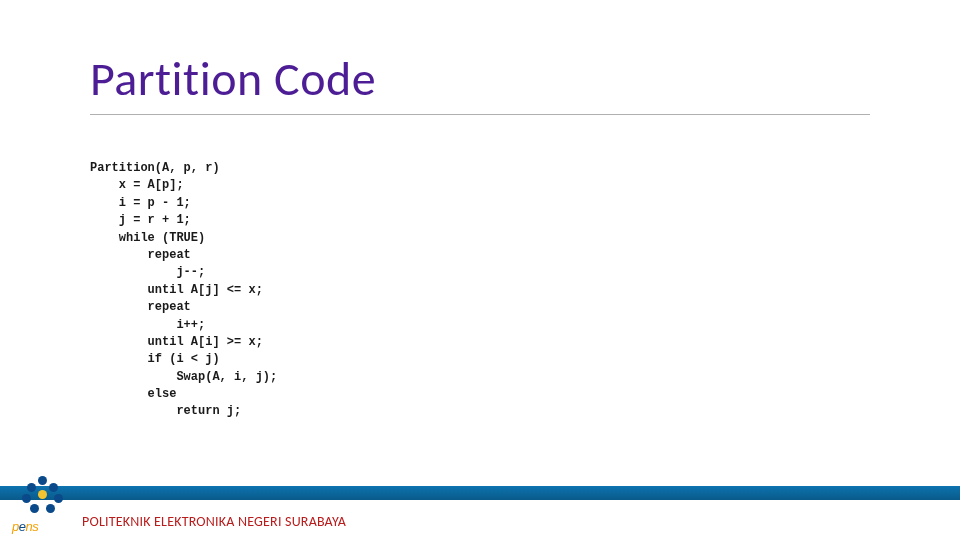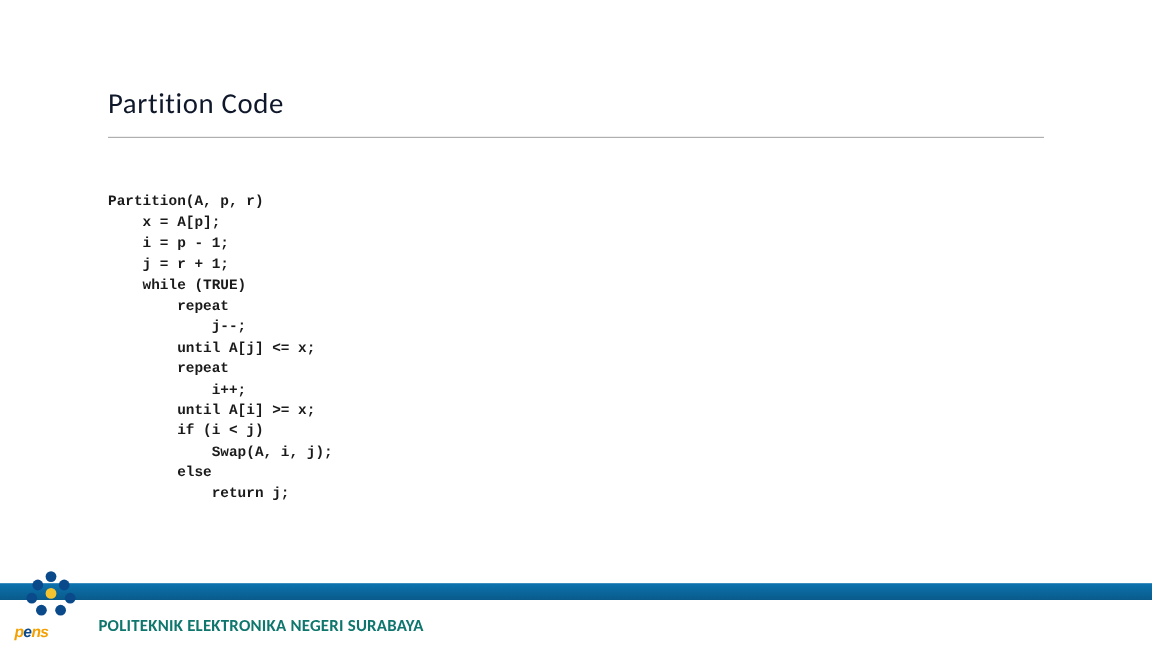--- a/index.html
+++ b/index.html
@@ -8,24 +8,24 @@
     width: 960px;
     height: 540px;
     background: #ffffff;
     font-family: "Segoe UI", Calibri, Arial, sans-serif;
     overflow: hidden;
     position: relative;
   }
   .title {
     position: absolute;
     left: 90px;
-    top: 72px;
-    font-size: 24px;
+    top: 49px;
+    font-size: 48px;
     font-weight: 300;
-    color: #0f172a;
+    color: #4c1d95;
     letter-spacing: 0.5px;
   }
   .title-underline {
     position: absolute;
     left: 90px;
     top: 114px;
     width: 780px;
     height: 1px;
     background: #b0b0b0;
   }
@@ -47,22 +47,22 @@
     bottom: 40px;
     height: 14px;
     background: #0a6aa1;
     background: linear-gradient(#0d73af, #095a8a);
   }
   .footer-text {
     position: absolute;
     left: 82px;
     bottom: 10px;
     font-size: 14px;
-    font-weight: 700;
-    color: #0f766e;
+    font-weight: 400;
+    color: #b91c1c;
     letter-spacing: 0.2px;
   }
   .logo {
     position: absolute;
     left: 12px;
     bottom: 6px;
     width: 62px;
     height: 58px;
   }
   .logo .dots {
@@ -86,21 +86,21 @@
   .logo .d4 { left: 0;    top: 18px; }
   .logo .d5 { left: 16px; top: 14px; }
   .logo .d6 { left: 32px; top: 18px; }
   .logo .d7 { left: 8px;  top: 28px; }
   .logo .d8 { left: 24px; top: 28px; }
   .logo .wordmark {
     position: absolute;
     left: 0;
     bottom: 0;
     font-size: 13px;
-    font-weight: 700;
+    font-weight: 400;
     font-style: italic;
     color: #f4a000;
     letter-spacing: -0.5px;
     font-family: Arial, sans-serif;
   }
   .logo .wordmark .e { color: #0a4a8a; }
 </style>
 </head>
 <body>
 

